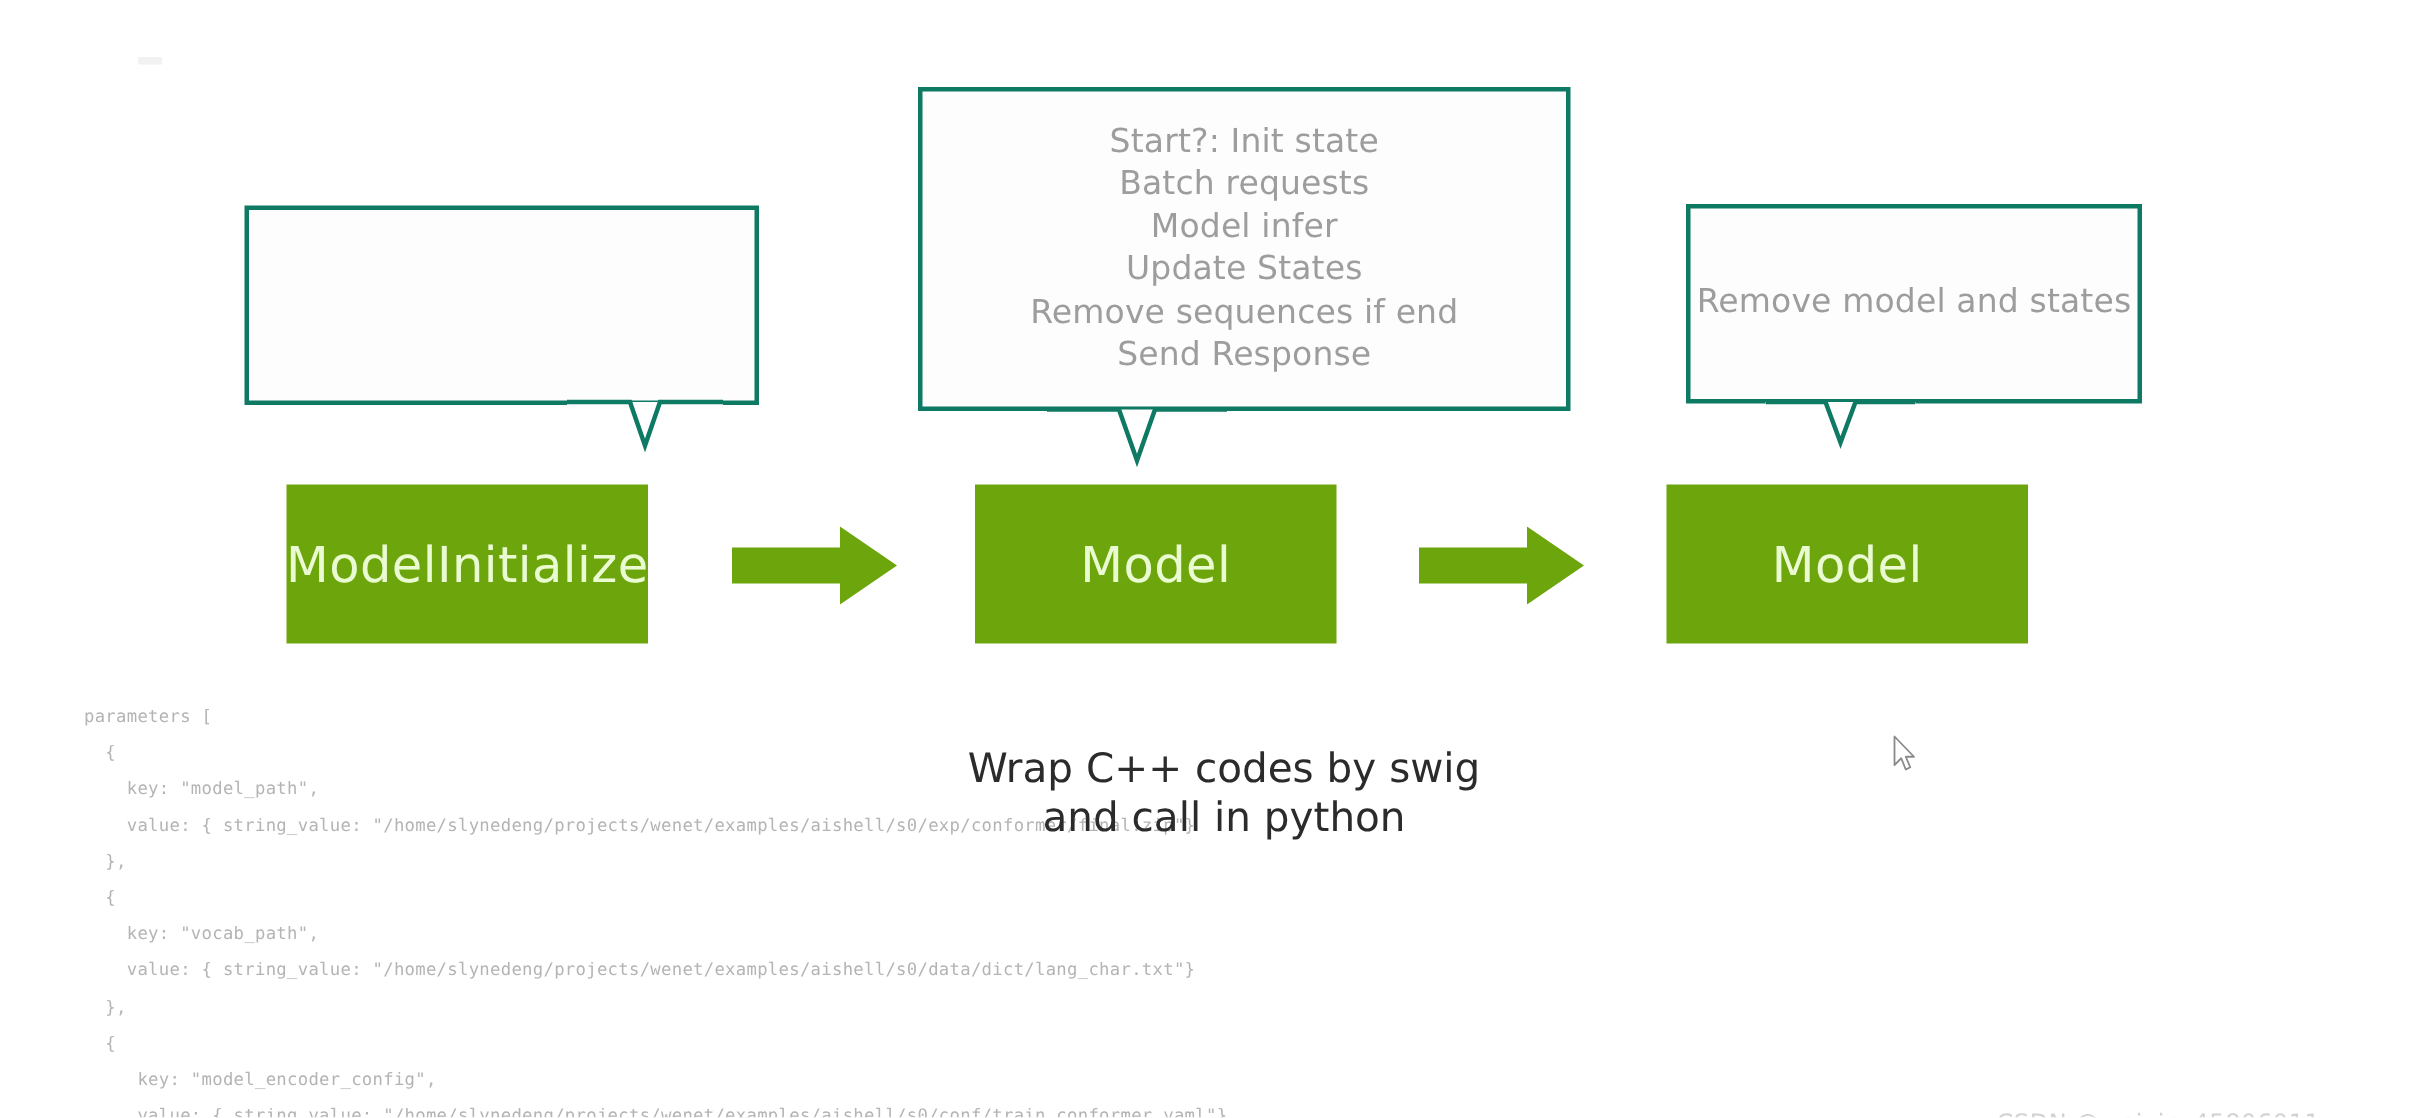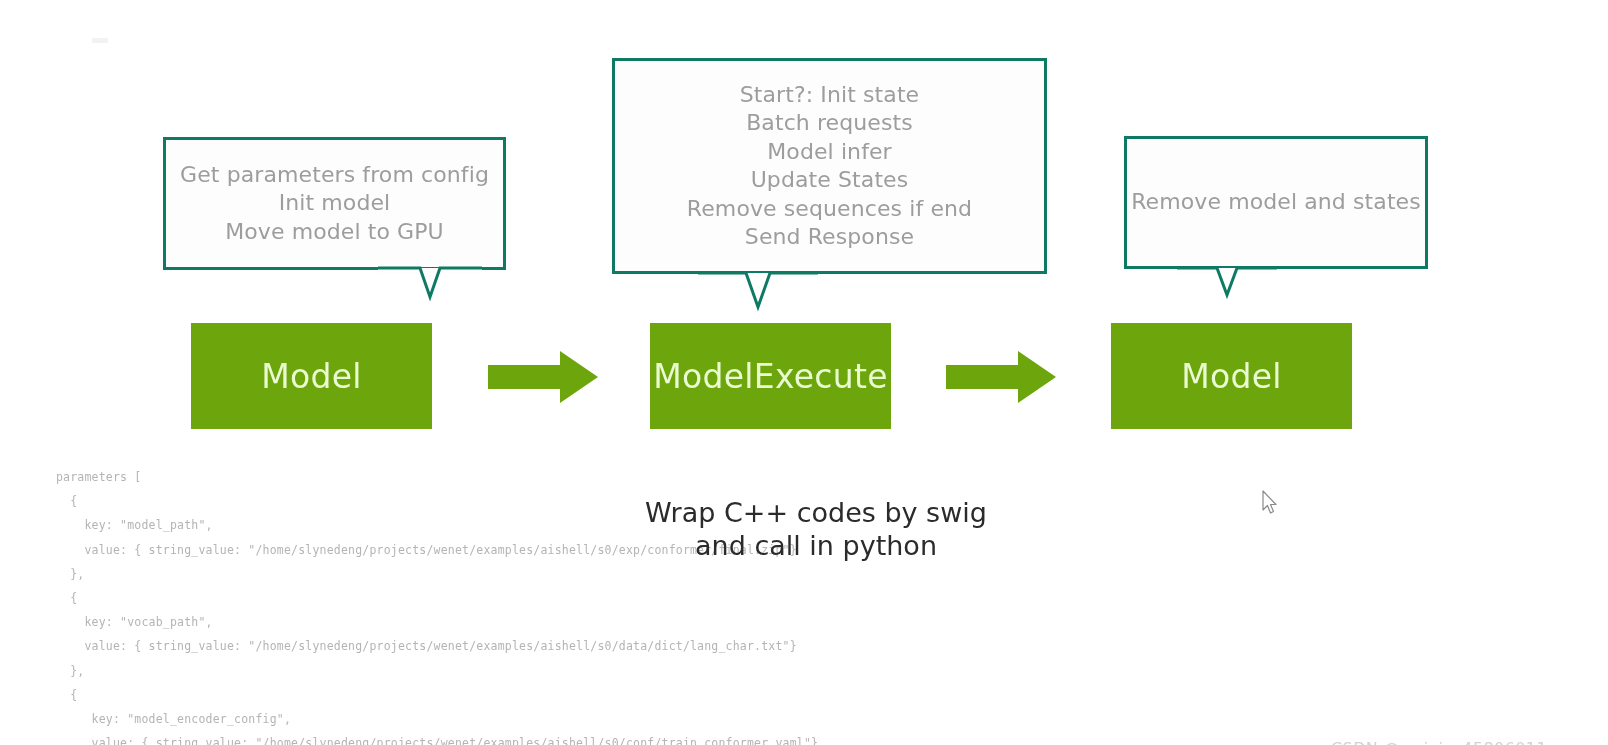--- a/index.html
+++ b/index.html
@@ -117,23 +117,20 @@
   }
 </style>
 </head>
 <body>
 
 <div id="stage">
 
   <div class="speck" style="left:92px; top:38px; width:16px; height:5px;"></div>
 
   <div class="callout" style="left:163px; top:137px; width:343px; height:133px;">
-    <div class="callout-text">Get parameters from config
-Init model
-Move model to GPU</div>
     <div class="notch" style="left:212px; top:128px; width:104px; height:34px;">
       <div class="mask"></div>
       <svg width="104" height="37" viewBox="0 0 104 37">
         <path d="M0 3 L42 3 L52 32 L62 3 L104 3" fill="none" stroke="#0e7a63" stroke-width="3"></path>
       </svg>
     </div>
   </div>
 
   <div class="callout" style="left:612px; top:58px; width:435px; height:216px;">
     <div class="callout-text">Start?: Init state
@@ -155,25 +152,25 @@
     <div class="notch" style="left:50px; top:129px; width:100px; height:32px;">
       <div class="mask"></div>
       <svg width="100" height="35" viewBox="0 0 100 35">
         <path d="M0 3 L40 3 L50 30 L60 3 L100 3" fill="none" stroke="#0e7a63" stroke-width="3"></path>
       </svg>
     </div>
   </div>
 
   <div class="stagebox" style="left:191px; top:323px; width:241px; height:106px;">
     <div class="line">Model</div>
+    <div class="line">Initialize</div>
   </div>
 
   <div class="stagebox" style="left:650px; top:323px; width:241px; height:106px;">
     <div class="line">Model</div>
-    <div class="line">Execute</div>
   </div>
 
   <div class="stagebox" style="left:1111px; top:323px; width:241px; height:106px;">
     <div class="line">Model</div>
   </div>
 
   <div class="arrow" style="left:488px; top:351px; width:110px; height:52px;">
     <svg width="110" height="52" viewBox="0 0 110 52">
       <path d="M0 14 L72 14 L72 0 L110 26 L72 52 L72 38 L0 38 Z" fill="#6da50c"></path>
     </svg>

